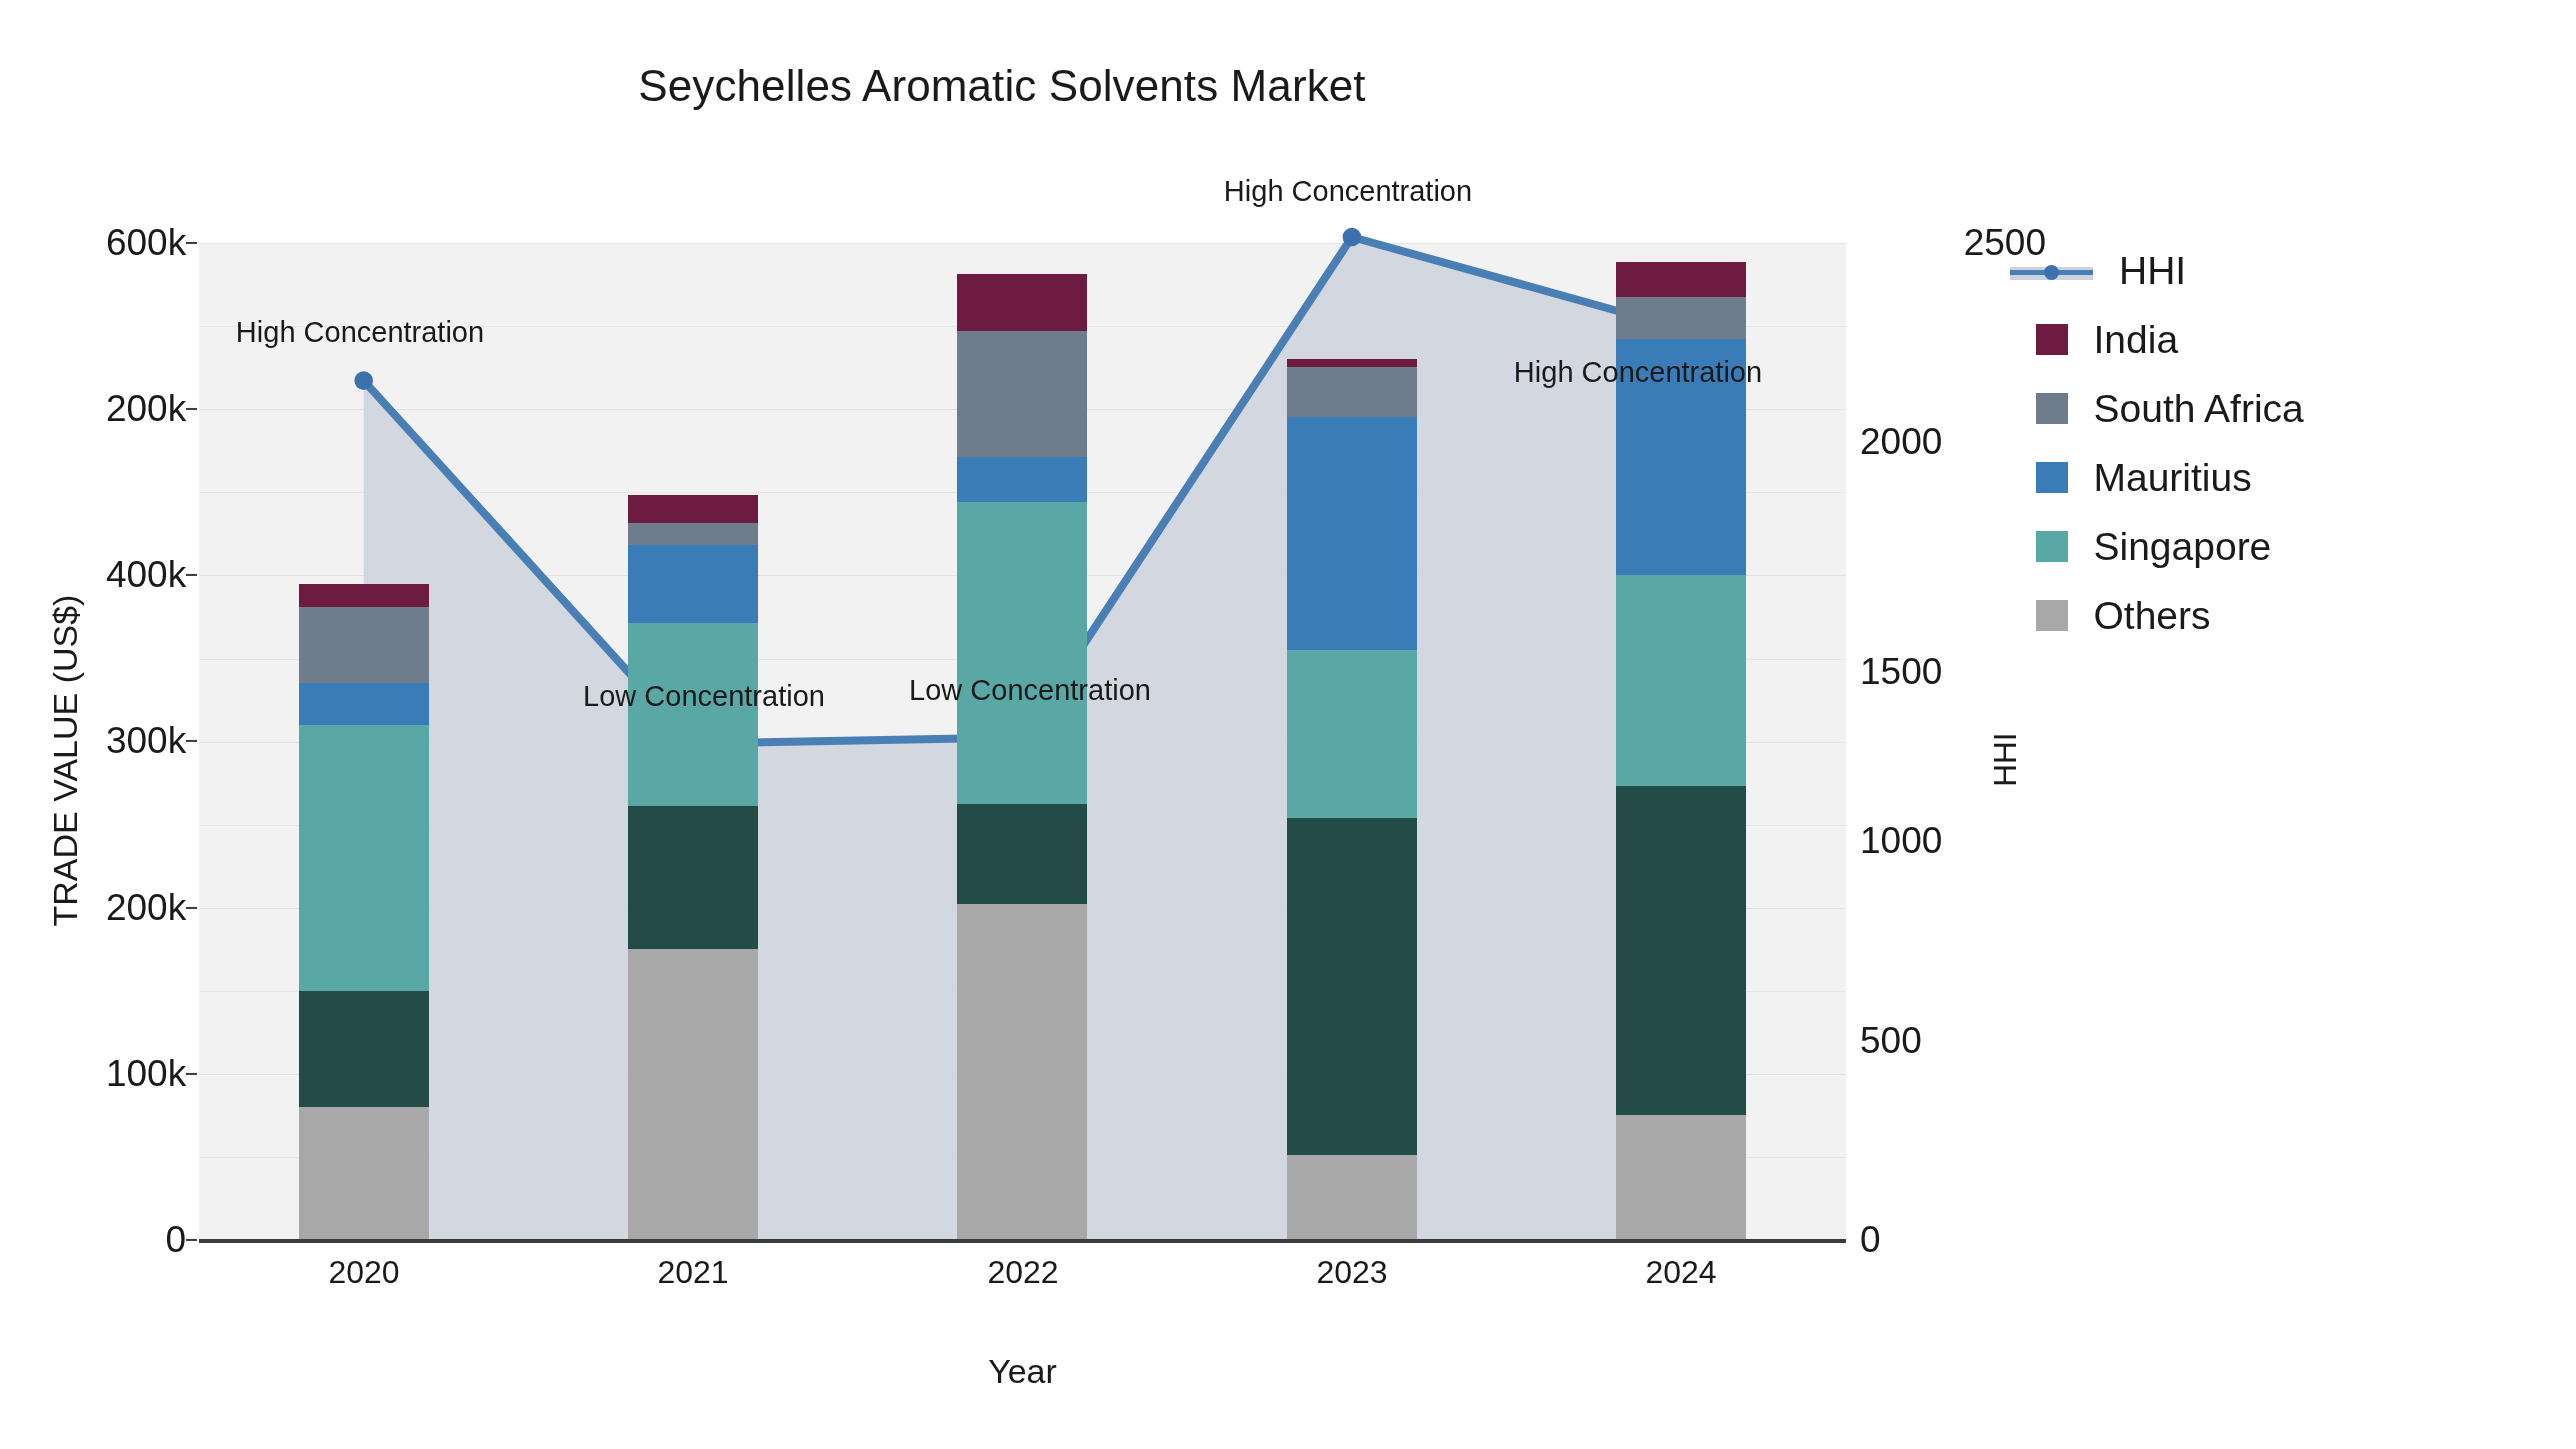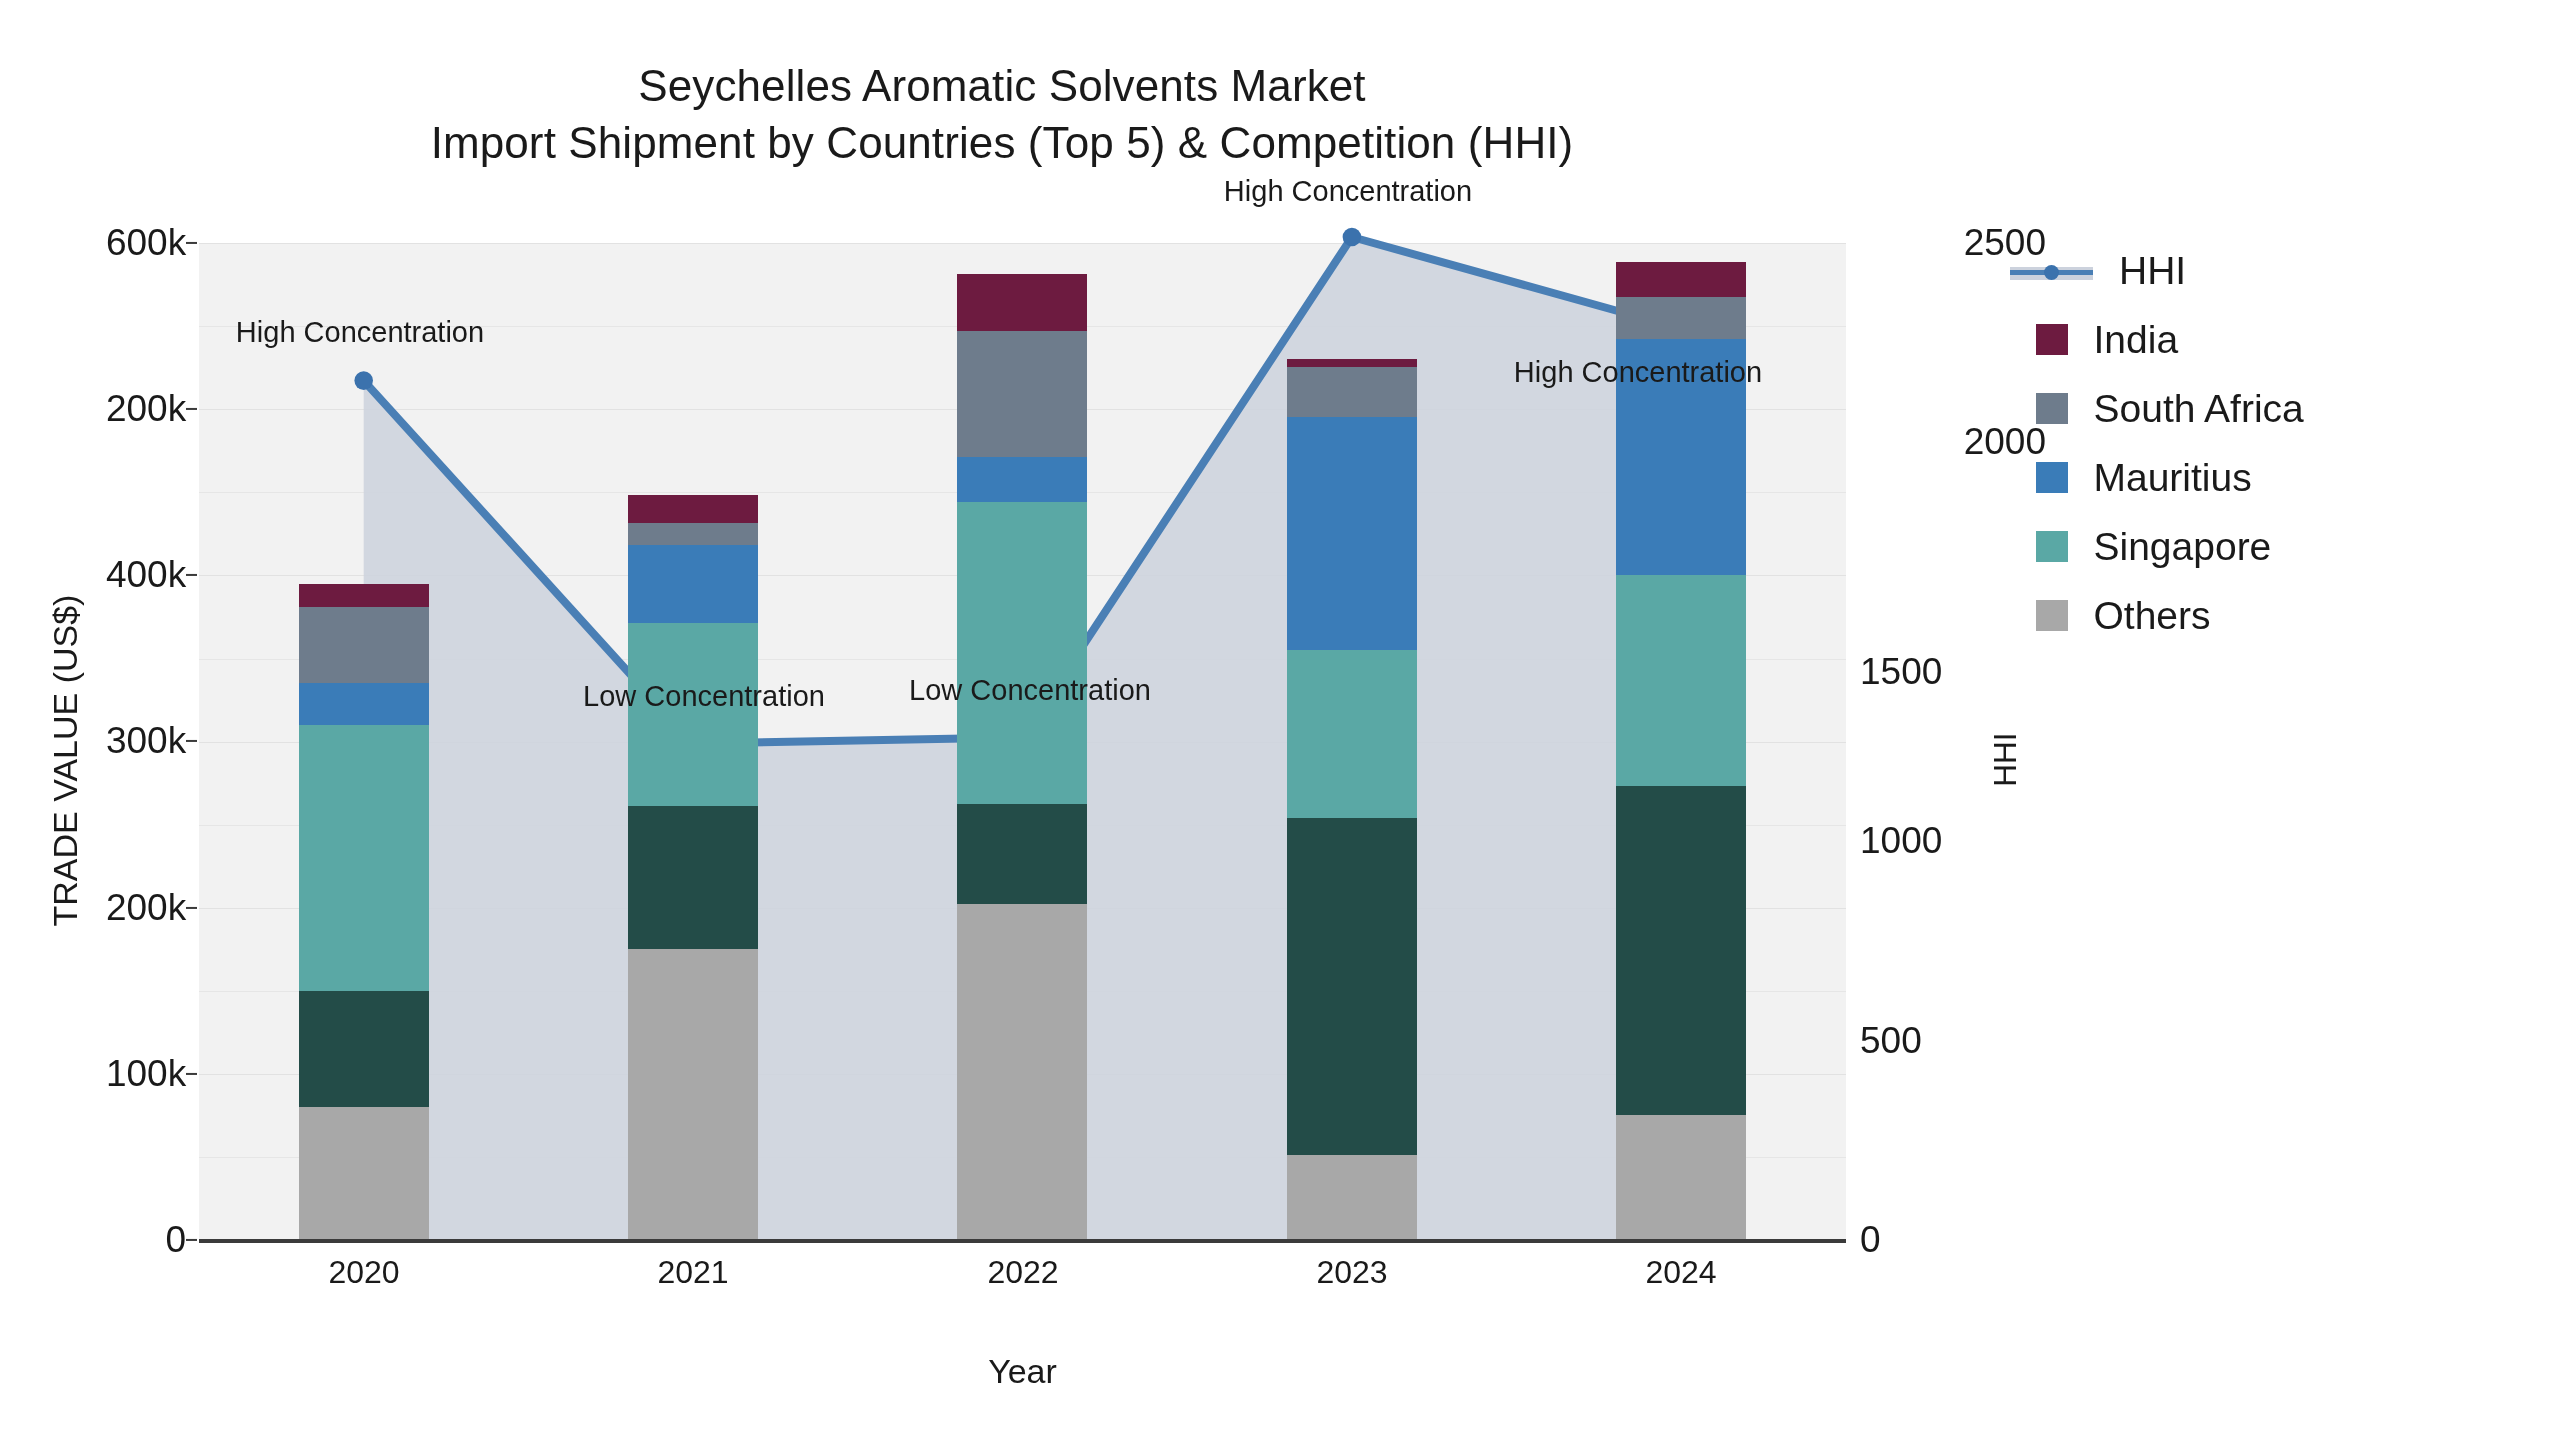--- a/index.html
+++ b/index.html
@@ -84,21 +84,20 @@
   .legend-label{font-size:39px;color:#1a1a1a;white-space:nowrap;}
   .legend-row.line-row .legend-label{margin-left:26px;}
 </style>
 </head>
 <body>
 
 <div id="root">
 
   <div id="title">
     <span>Seychelles Aromatic Solvents Market</span>
-    <span class="l2">Import Shipment by Countries (Top 5) &amp; Competition (HHI)</span>
   </div>
 
   <div id="plot">
     <div id="gridlines">
         <div class="gridline major" style="top: 997px;"></div>
         <div class="gridline" style="top: 914px;"></div>
         <div class="gridline major" style="top: 831px;"></div>
         <div class="gridline" style="top: 748px;"></div>
         <div class="gridline major" style="top: 665px;"></div>
         <div class="gridline" style="top: 582px;"></div>
@@ -179,21 +178,21 @@
       <div class="ytick-left" style="left: 7.2px; top: 409px;">200k</div>
       <div class="tickmark" style="left: 186px; top: 409px;"></div>
       <div class="ytick-left" style="left: 7.2px; top: 243px;">600k</div>
       <div class="tickmark" style="left: 186px; top: 243px;"></div>
     </div>
   <div id="yticks-right">
       <div class="ytick-right" style="left: 1860px; top: 1240px;">0</div>
       <div class="ytick-right" style="left: 1860px; top: 1041px;">500</div>
       <div class="ytick-right" style="left: 1860px; top: 841px;">1000</div>
       <div class="ytick-right" style="left: 1860px; top: 642px; margin-top: 30px;">1500</div>
-      <div class="ytick-right" style="left: 1860px; top: 442px; text-align: right;">2000</div>
+      <div class="ytick-right" style="left: 1860px; top: 442px;">2000</div>
       <div class="ytick-right" style="left: 1860px; top: 243px; text-align: right;">2500</div>
     </div>
   <div id="xticks">
       <div class="xtick" style="left: 364px;">2020</div>
       <div class="xtick" style="left: 693px;">2021</div>
       <div class="xtick" style="left: 1023px;">2022</div>
       <div class="xtick" style="left: 1352px;">2023</div>
       <div class="xtick" style="left: 1681px;">2024</div>
     </div>
   <div id="annots">

